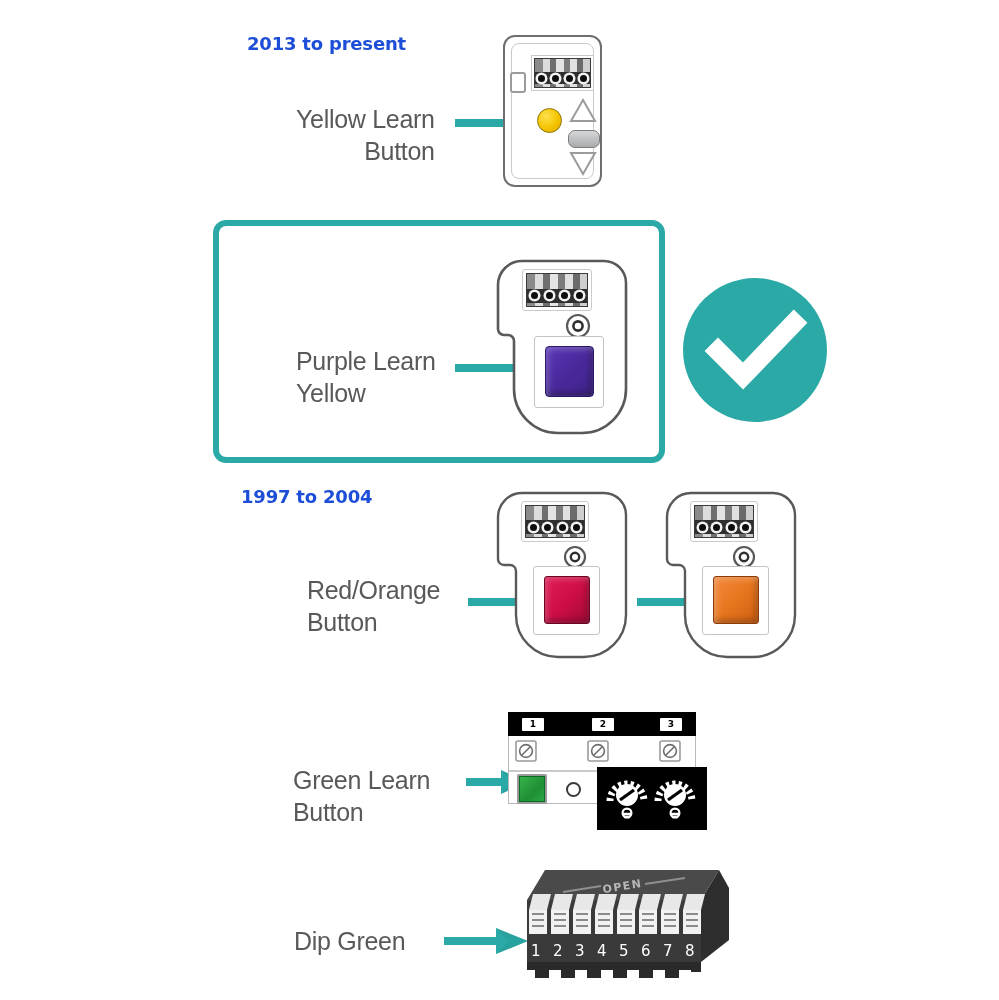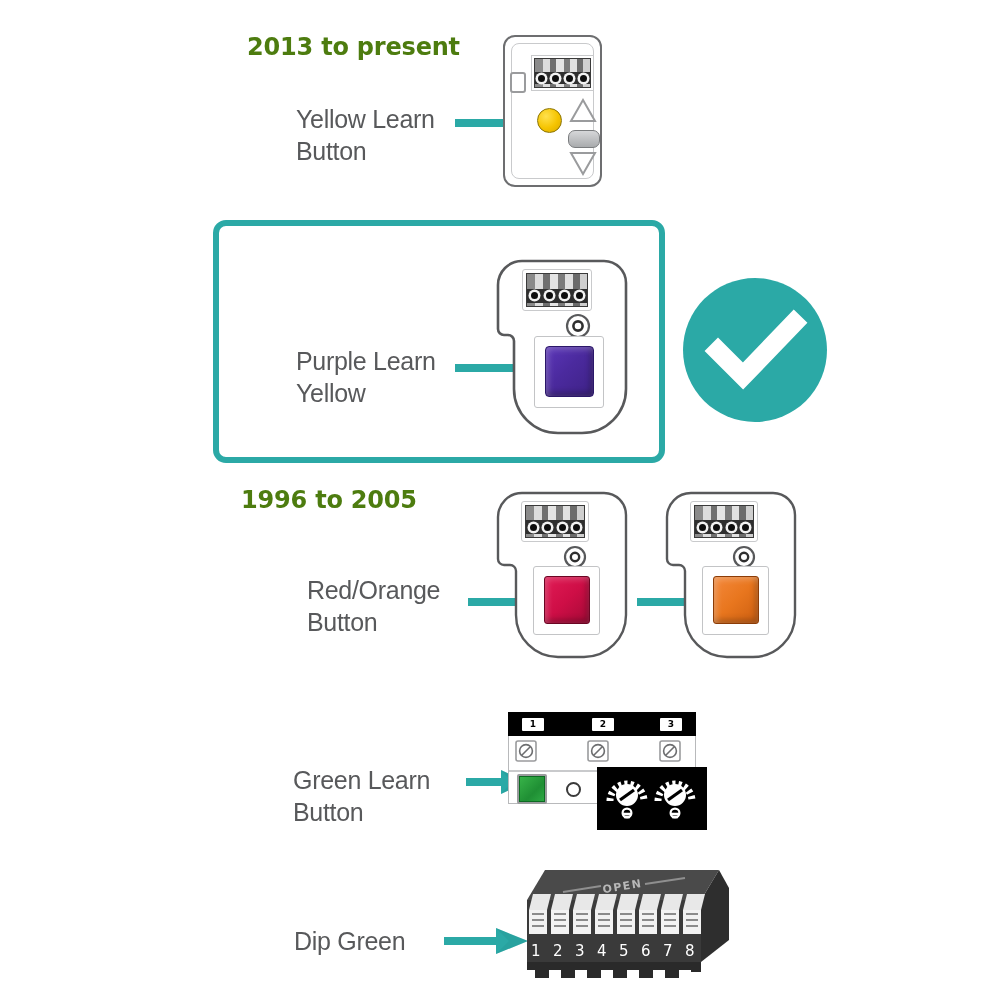--- a/index.html
+++ b/index.html
@@ -8,22 +8,22 @@
     font-family:"Liberation Sans", sans-serif;
     position:relative;overflow:hidden;
   }
   .stage{position:absolute;inset:0;}
 
   
   .era-title{
     position:absolute;
     font-family:"DejaVu Sans", sans-serif;
     font-weight:bold;
-    font-size:24px;
-    color:#4d7c0f;
+    font-size:18px;
+    color:#1d4ed8;
     letter-spacing:-0.2px;
     white-space:nowrap;
   }
   .callout{
     position:absolute;
     font-family:"Liberation Sans", sans-serif;
     font-size:25px;
     line-height:1.28;
     color:#58595b;
     white-space:pre-line;
@@ -137,21 +137,21 @@
   }
 
   .hidden-text{position:absolute;opacity:0;pointer-events:none;width:1px;height:1px;overflow:hidden;}
 </style>
 </head>
 <body>
 
 <div class="stage">
 
   <div class="era-title" style="left:247px;top:33px;">2013 to present</div>
-  <div class="callout" style="left:296px;top:103px;">Yellow Learn
+  <div class="callout" style="left:296px;top:103px;text-align:right;">Yellow Learn
 Button</div>
 
   <svg class="arrow" style="left:455px;top:105px;" width="92" height="36" viewBox="0 0 92 36">
     <path d="M0 14 H58 V4 L90 18 L58 32 V22 H0 Z" fill="#2BA9A6"></path>
     <path d="M58 4 L90 18 L58 32 L72 18 Z" fill="#1f8f8c" opacity="0.25"></path>
   </svg>
 
   <div class="dev-rect" style="left:503px;top:35px;width:99px;height:152px;">
     <div class="dev-rect-inner"></div>
   </div>
@@ -212,21 +212,21 @@
   <div style="position:absolute;left:534px;top:336px;width:68px;height:70px;border:1.6px solid #c3c4c6;border-radius:3px;background:#fff;"></div>
   <div style="position:absolute;left:545px;top:346px;width:47px;height:49px;border-radius:4px;border:1.6px solid #2b1769;
               background:linear-gradient(135deg,#5B36B8 0%,#4B2A9E 45%,#3E2286 100%);
               box-shadow:inset 2px 2px 6px rgba(255,255,255,0.28), inset -2px -3px 6px rgba(0,0,0,0.35);"></div>
 
   <svg class="check-badge" style="left:680px;top:275px;" width="150" height="150" viewBox="0 0 150 150">
     <circle cx="75" cy="75" r="72" fill="#2BA9A6"></circle>
     <path d="M38 76 L63 101 L114 48" fill="none" stroke="#ffffff" stroke-width="19" stroke-linecap="square" stroke-linejoin="miter"></path>
   </svg>
 
-  <div class="era-title" style="left:241px;top:486px;">1996 to 2005</div>
+  <div class="era-title" style="left:241px;top:486px;">1997 to 2004</div>
   <div class="callout" style="left:307px;top:574px;">Red/Orange
 Button</div>
 
   <svg class="arrow" style="left:468px;top:584px;" width="92" height="36" viewBox="0 0 92 36">
     <path d="M0 14 H58 V4 L90 18 L58 32 V22 H0 Z" fill="#2BA9A6"></path>
     <path d="M58 4 L90 18 L58 32 L72 18 Z" fill="#1f8f8c" opacity="0.25"></path>
   </svg>
 
   <svg class="arrow" style="left:637px;top:584px;" width="82" height="36" viewBox="0 0 82 36">
     <path d="M0 14 H50 V4 L80 18 L50 32 V22 H0 Z" fill="#2BA9A6"></path>

